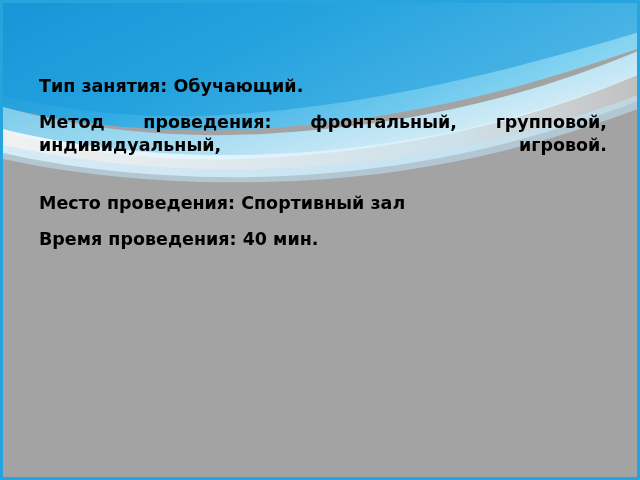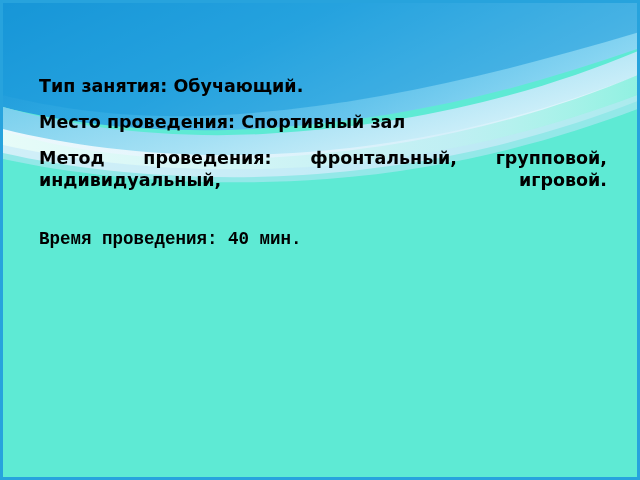--- a/index.html
+++ b/index.html
@@ -12,21 +12,21 @@
     background: #ffffff;
     font-family: "DejaVu Sans", sans-serif;
     overflow: hidden;
   }
   .slide {
     position: relative;
     width: 640px;
     height: 480px;
     box-sizing: border-box;
     border: 3px solid #27a3dd;
-    background: #5eead4;
+    background: #a3a3a3;
     overflow: hidden;
   }
   .decor {
     position: absolute;
     top: 0;
     left: 0;
     width: 640px;
     height: 190px;
     overflow: hidden;
     pointer-events: none;
@@ -44,21 +44,20 @@
     color: #000000;
     font-size: 17.5px;
     line-height: 1.30;
     margin: 0 0 13px 0;
     font-weight: bold;
     text-align: justify;
     text-justify: inter-word;
   }
   .para:last-child {
     margin-bottom: 16px;
-    font-family: Liberation Mono, monospace;
   }
   .para .lbl {
     font-weight: bold;
   }
   .para .val {
     font-weight: bold;
   }
   
   .para.just {
     text-align: justify;
@@ -101,26 +100,26 @@
       <path d="M0,142 C90,162 200,172 320,163 C450,153 555,122 640,90 L640,104 C556,136 452,166 324,176 C202,185 88,175 0,156 Z" fill="#bfe6f8" opacity="0.55"></path>
     </svg>
   </div>
 
   <div class="content">
 
     <p class="para">
       <span class="lbl">Тип занятия:</span><span class="val"> Обучающий.</span>
     </p>
 
+    <p class="para just">
+      <span class="lbl">Метод проведения:</span><span class="val"> фронтальный, групповой, индивидуальный, игровой.</span>
+    </p>
+
     <p class="para">
       <span class="lbl">Место проведения:</span><span class="val"> Спортивный зал</span>
-    </p>
-
-    <p class="para just">
-      <span class="lbl">Метод проведения:</span><span class="val"> фронтальный, групповой, индивидуальный, игровой.</span>
     </p>
 
 
     <p class="para">
       <span class="lbl">Время проведения:</span><span class="val"> 40 мин.</span>
     </p>
 
   </div>
 </div>
 

